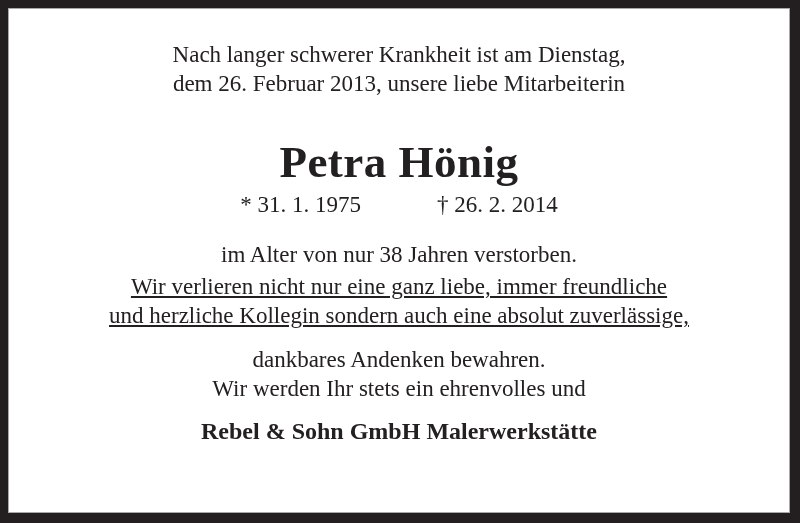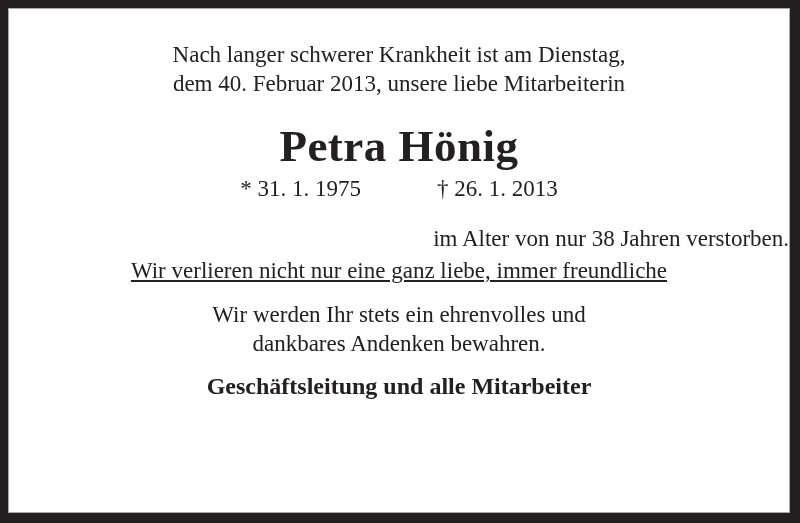--- a/index.html
+++ b/index.html
@@ -26,40 +26,39 @@
     font-family: "Liberation Serif", "DejaVu Serif", serif;
     color: #232021;
   }
   .line { display: block; }
   .intro {
     margin: 31px 0 0 0;
     font-size: 23px;
     line-height: 29px;
   }
   .deceased-name {
-    margin: 22px 0 0 0;
+    margin: 38px 0 0 0;
     font-size: 45px;
     line-height: 52px;
     font-weight: bold;
     letter-spacing: 0.5px;
   }
   .dates {
     margin: 2px 0 0 0;
     font-size: 23px;
     line-height: 29px;
     display: flex;
     justify-content: center;
     gap: 76px;
     text-align: right;
   }
   .age-line {
     margin: 21px 0 0 0;
     font-size: 23px;
     line-height: 29px;
-    text-align: right;
   }
   .tribute {
     margin: 3px 0 0 0;
     font-size: 23px;
     line-height: 29px;
     text-decoration: underline;
   }
   .remembrance {
     margin: 15px 0 0 0;
     font-size: 23px;
@@ -73,39 +72,40 @@
   }
 </style>
 </head>
 <body>
 
 <div class="frame">
   <div class="paper">
 
     <p class="intro">
       <span class="line">Nach langer schwerer Krankheit ist am Dienstag,</span>
-      <span class="line">dem 40. Februar 2013, unsere liebe Mitarbeiterin</span>
+      <span class="line">dem 26. Februar 2013, unsere liebe Mitarbeiterin</span>
     </p>
 
     <p class="deceased-name">Petra Hönig</p>
 
     <div class="dates">
       <span>* 31. 1. 1975</span>
-      <span>† 26. 1. 2013</span>
+      <span>† 26. 2. 2014</span>
     </div>
 
     <p class="age-line">im Alter von nur 38 Jahren verstorben.</p>
 
     <p class="tribute">
       <span class="line">Wir verlieren nicht nur eine ganz liebe, immer freundliche</span>
+      <span class="line">und herzliche Kollegin sondern auch eine absolut zuverlässige,</span>
     </p>
 
     <p class="remembrance">
+      <span class="line">dankbares Andenken bewahren.</span>
       <span class="line">Wir werden Ihr stets ein ehrenvolles und</span>
-      <span class="line">dankbares Andenken bewahren.</span>
     </p>
 
     <p class="signature">
-      <span class="line">Geschäftsleitung und alle Mitarbeiter</span>
+      <span class="line">Rebel &amp; Sohn GmbH Malerwerkstätte</span>
     </p>
 
   </div>
 </div>
 
 </body></html>

